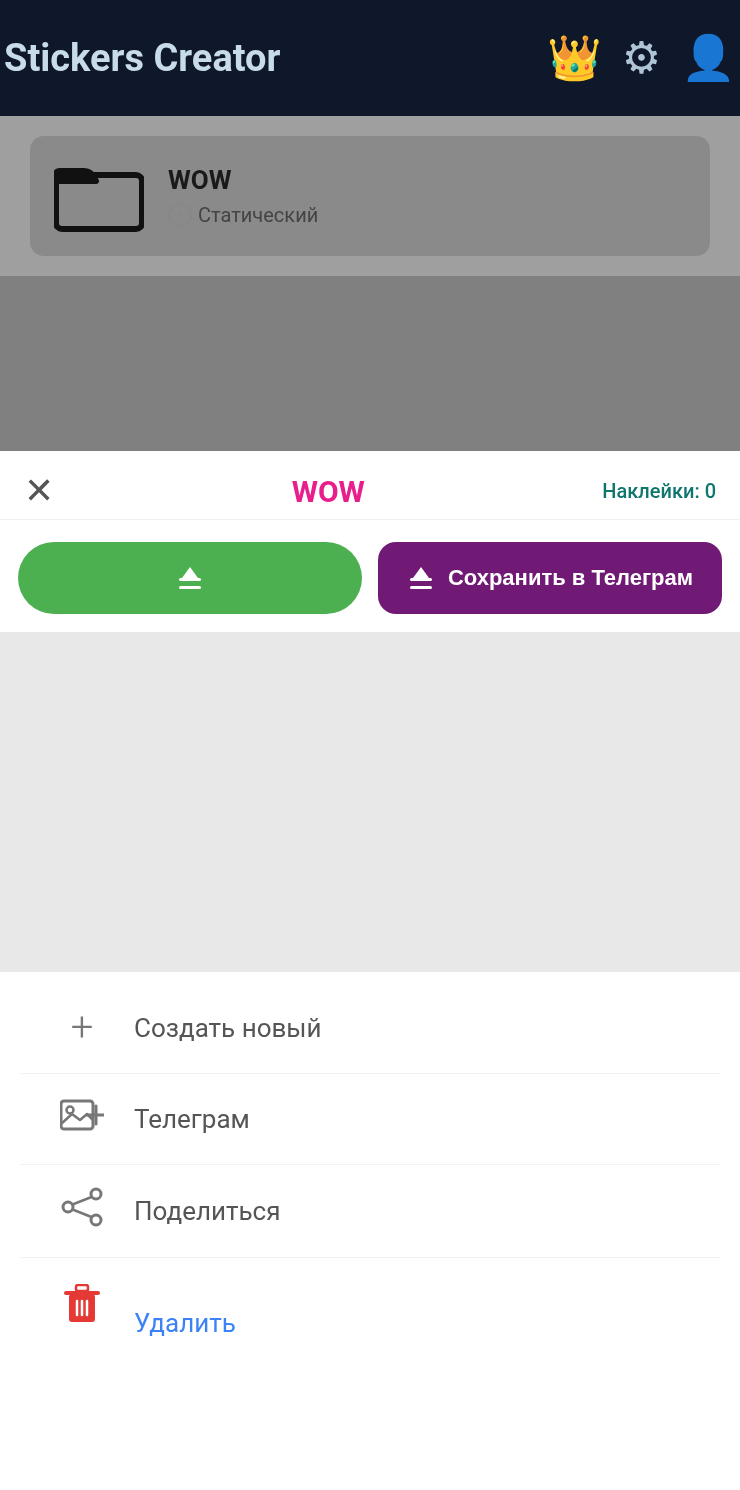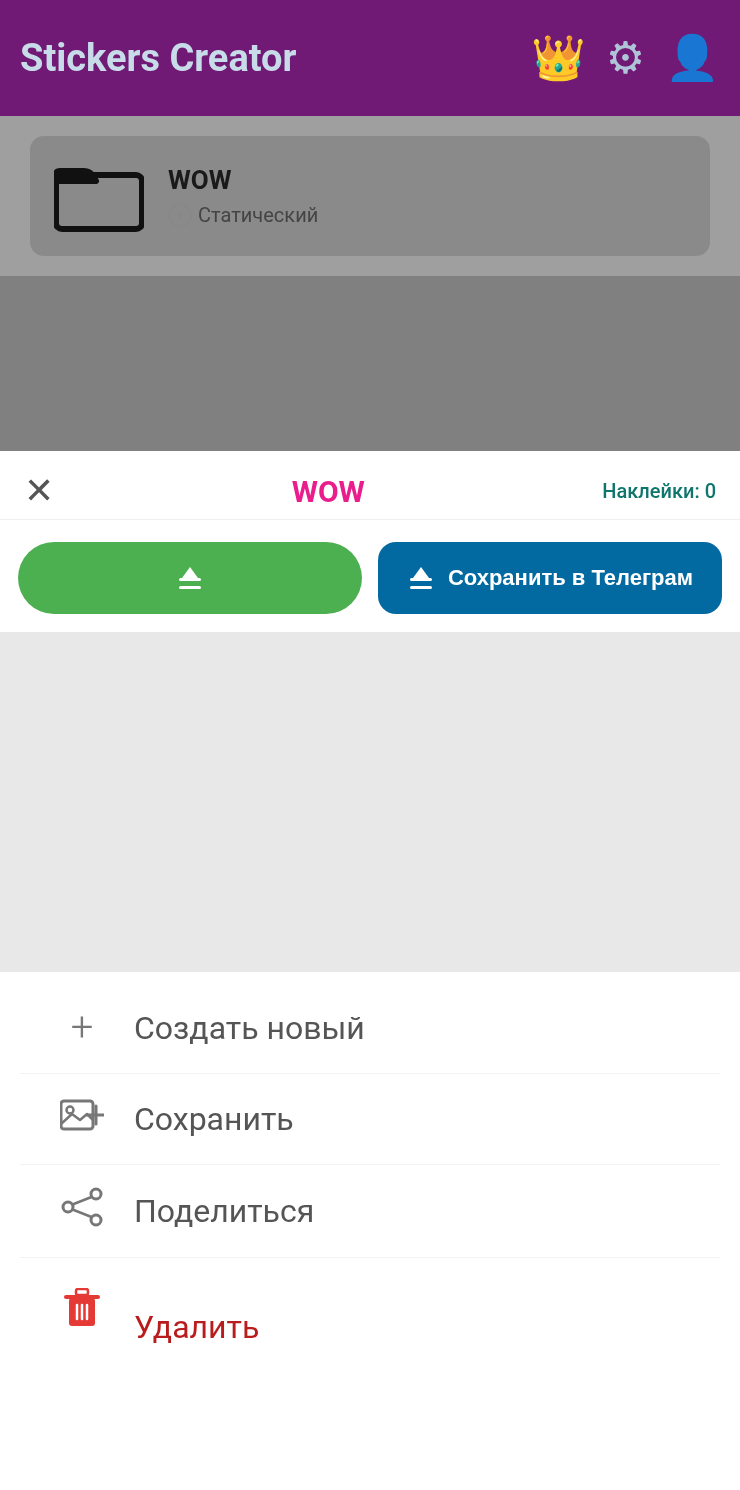--- a/index.html
+++ b/index.html
@@ -7,25 +7,25 @@
     body {
       font-family: 'Roboto', Arial, sans-serif;
       width: 740px;
       min-height: 1490px;
       background: #fff;
       overflow-x: hidden;
     }
 
     
     .header {
-      background: #701a75;
+      background: #0f172a;
       height: 116px;
       display: flex;
       align-items: center;
-      padding: 0 20px;
+      padding: 0 4px;
       justify-content: space-between;
     }
     .header-title {
       font-size: 38px;
       font-weight: bold;
       color: #c8dbe8;
     }
     .header-icons {
       display: flex;
       gap: 20px;
@@ -144,21 +144,21 @@
       font-size: 22px;
       font-weight: bold;
       cursor: pointer;
       display: flex;
       align-items: center;
       justify-content: center;
       gap: 10px;
     }
     .btn-telegram {
       flex: 1;
-      background: #0369a1;
+      background: #701a75;
       color: #fff;
       border: none;
       border-radius: 18px;
       padding: 18px 10px;
       font-size: 22px;
       font-weight: bold;
       cursor: pointer;
       display: flex;
       align-items: center;
       justify-content: center;
@@ -185,25 +185,25 @@
       padding: 22px 60px;
       cursor: pointer;
     }
     .menu-item-icon {
       font-size: 34px;
       color: #777;
       width: 44px;
       text-align: center;
     }
     .menu-item-label {
-      font-size: 32px;
+      font-size: 26px;
       color: #555;
     }
     .menu-item-label.delete {
-      color: #b91c1c;
+      color: #3b82f6;
       margin-top: 28px;
     }
     .menu-item-icon.delete {
       color: #e53935;
     }
     .menu-divider {
       height: 1px;
       background: #f2f2f2;
       margin: 0 20px;
     }
@@ -277,21 +277,21 @@
   <div class="menu-item">
     <span class="menu-item-icon">
       <svg width="44" height="38" viewBox="0 0 44 38" fill="none" xmlns="http://www.w3.org/2000/svg">
         <rect x="1" y="5" width="32" height="28" rx="3" fill="none" stroke="#777" stroke-width="3"></rect>
         <circle cx="10" cy="14" r="3.5" fill="none" stroke="#777" stroke-width="2.5"></circle>
         <polyline points="1,28 12,18 20,24 27,18 33,24" fill="none" stroke="#777" stroke-width="2.5" stroke-linejoin="round"></polyline>
         <line x1="36" y1="10" x2="36" y2="28" stroke="#777" stroke-width="3" stroke-linecap="round"></line>
         <line x1="27" y1="19" x2="45" y2="19" stroke="#777" stroke-width="3" stroke-linecap="round"></line>
       </svg>
     </span>
-    <span class="menu-item-label">Сохранить</span>
+    <span class="menu-item-label">Телеграм</span>
   </div>
   <div class="menu-divider"></div>
 
   <div class="menu-item">
     <span class="menu-item-icon">
       <svg width="44" height="40" viewBox="0 0 44 40" fill="none" xmlns="http://www.w3.org/2000/svg">
         <circle cx="36" cy="7" r="5" fill="none" stroke="#777" stroke-width="3"></circle>
         <circle cx="36" cy="33" r="5" fill="none" stroke="#777" stroke-width="3"></circle>
         <circle cx="8" cy="20" r="5" fill="none" stroke="#777" stroke-width="3"></circle>
         <line x1="31.5" y1="10" x2="12.5" y2="17.5" stroke="#777" stroke-width="2.5" stroke-linecap="round"></line>

